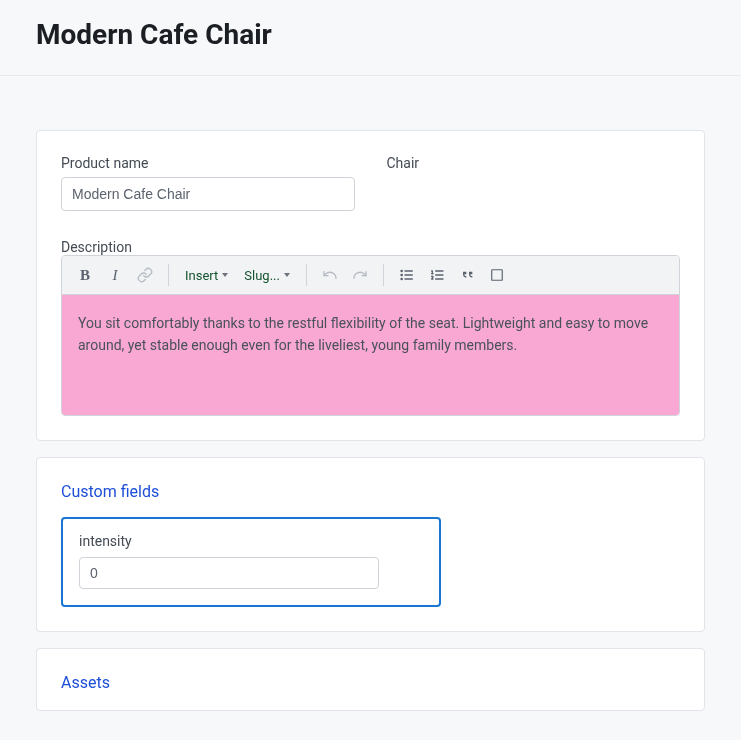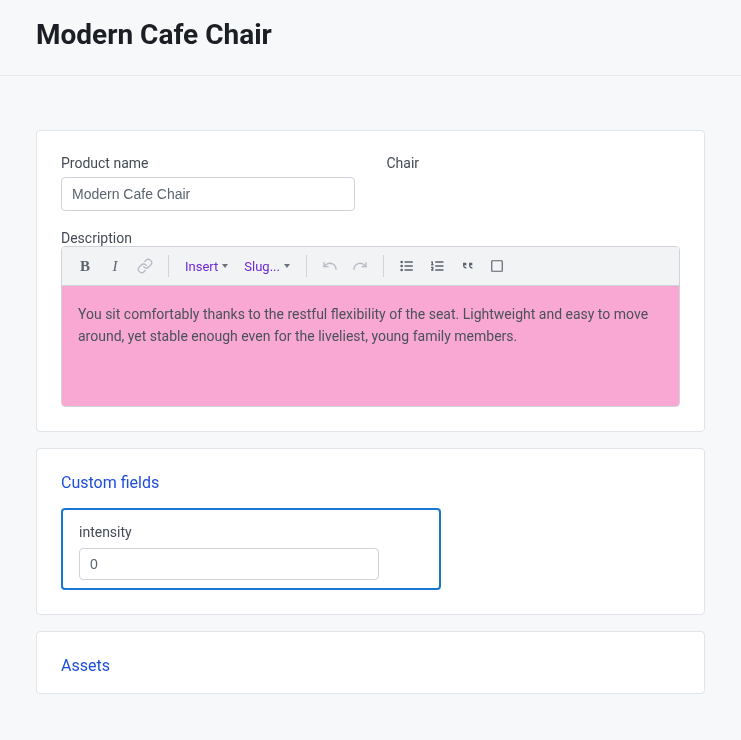--- a/index.html
+++ b/index.html
@@ -39,21 +39,21 @@
   }
   .text-input {
     border: 1px solid #d0d4da;
     border-radius: 4px;
     padding: 8px 10px;
     font-size: 14px;
     color: #5b636e;
     background: #fff;
     width: 100%;
   }
-  .desc-block { margin-top: 19px; }
+  .desc-block { margin-top: 28px; }
   .editor {
     border: 1px solid #d0d4da;
     border-radius: 4px;
     overflow: hidden;
   }
   .toolbar {
     display: flex;
     align-items: center;
     gap: 4px;
     background: #f1f3f5;
@@ -78,21 +78,21 @@
     background: #d0d4da;
     margin: 0 6px;
   }
   .tb-dd {
     display: inline-flex;
     align-items: center;
     gap: 4px;
     padding: 4px 6px;
     border-radius: 3px;
     cursor: pointer;
-    color: #6d28d9;
+    color: #14532d;
     font-size: 13px;
   }
   .caret {
     width: 0; height: 0;
     border-left: 3px solid transparent;
     border-right: 3px solid transparent;
     border-top: 4px solid #6c737d;
   }
   .editor-body {
     padding: 18px 16px;
@@ -103,21 +103,21 @@
     background: #f9a8d4;
   }
   .section-title {
     font-size: 16px;
     color: #1d4ed8;
     margin-bottom: 16px;
   }
   .custom-field-box {
     border: 2px solid #1976d2;
     border-radius: 4px;
-    padding: 14px 16px 8px;
+    padding: 14px 16px 16px;
     display: inline-block;
     width: 380px;
   }
   .custom-field-box .cf-label {
     font-size: 14px;
     color: #444b54;
     margin-bottom: 8px;
     display: block;
   }
   .cf-input {

